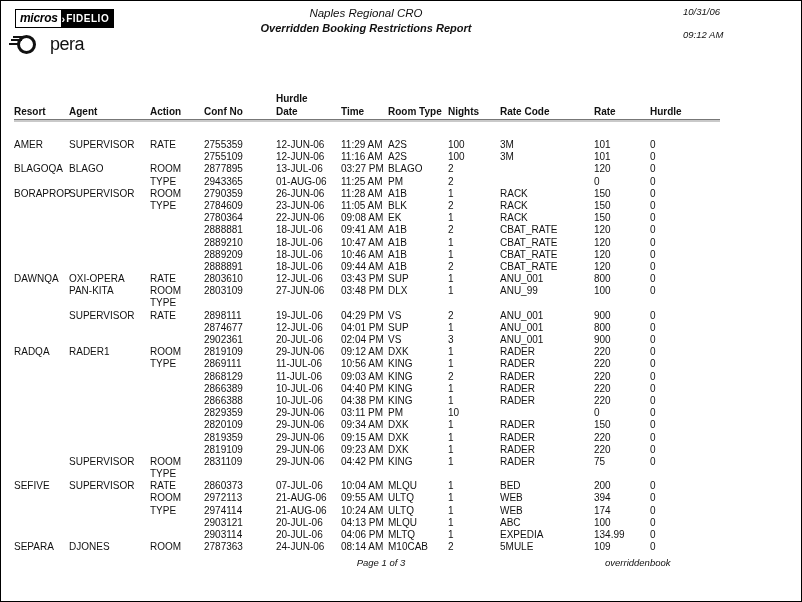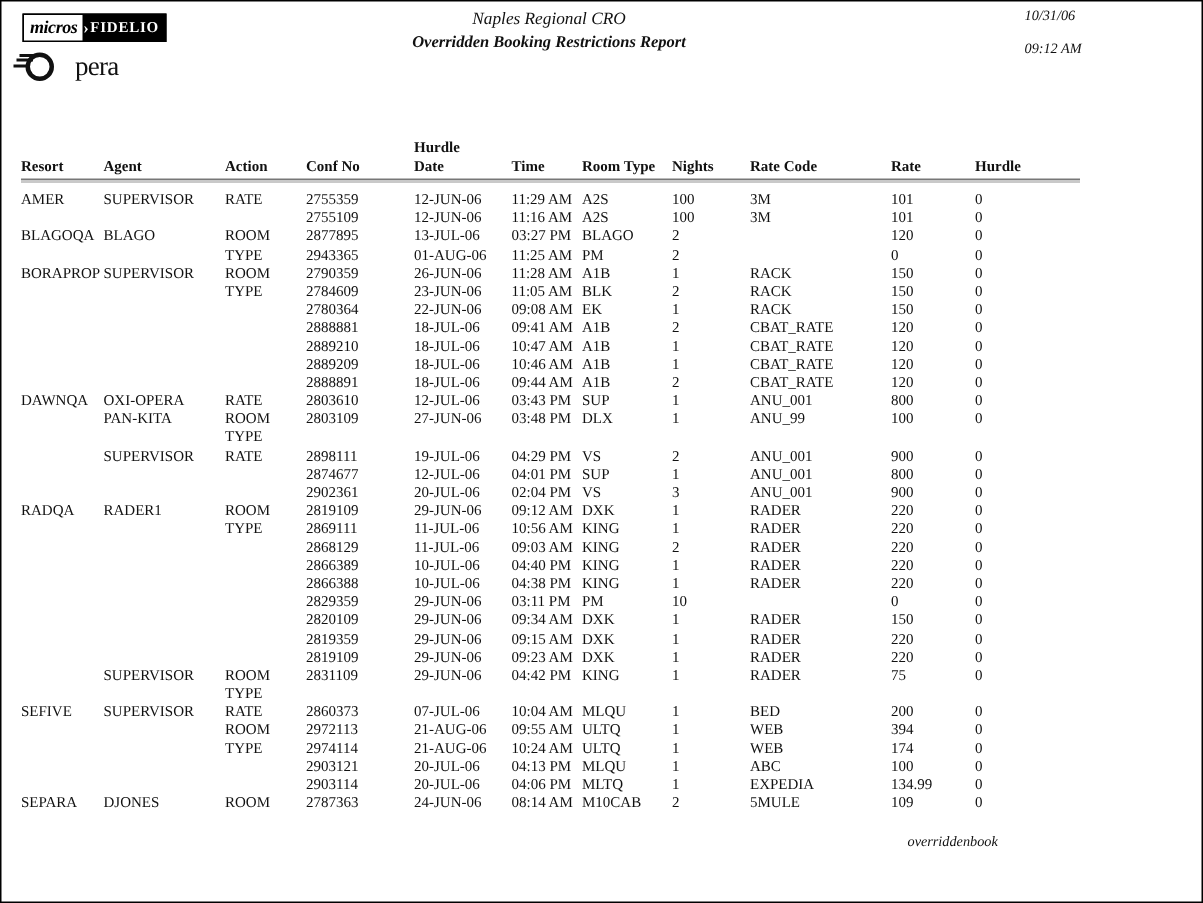--- a/index.html
+++ b/index.html
@@ -1,19 +1,19 @@
 <!DOCTYPE html>
 <html><head>
 <meta charset="utf-8">
 <style>
   html,body { margin:0; padding:0; background:#fff; }
   .page {
     position:relative; width:800px; height:600px; margin:0;
     border:1px solid #000; background:#fff; overflow:hidden;
-    font-family:Liberation Serif, serif; color:#111;
+    font-family:Liberation Sans, sans-serif; color:#111;
   }
   
   .mf-logo {
     position:absolute; left:14px; top:8px; display:inline-flex; align-items:center;
     background:#000; border:1px solid #000; height:17px; padding-right:4px;
   }
   .mf-micros {
     background:#fff; color:#000; font-weight:bold; font-style:italic;
     font-size:12px; padding:0 3px 1px 4px; line-height:16px; letter-spacing:-0.3px;
   }
@@ -36,21 +36,21 @@
   .dt-block { position:absolute; right:28px; top:5px; width:90px; font-style:italic; font-size:9.5px; }
   .dt-time { margin-top:12px; }
   
   .grid-cols { display:grid; grid-template-columns:55px 81px 54px 72px 65px 47px 60px 52px 94px 56px 1fr; }
   .table-wrap { position:absolute; left:13px; top:92px; width:706px; }
   .thead { font-weight:bold; font-size:10px; align-items:end; }
   .thead .hcell { line-height:13px; }
   .hstack .hline1 { line-height:12px; }
   .hstack .hline2 { line-height:13px; }
   .header-rule { height:3px; margin-top:1px; background:linear-gradient(#777 0 40%, #c9c9c9 40% 100%); }
-  .tbody { margin-top:6px; }
+  .tbody { margin-top:17px; }
   .trow { display:grid; grid-template-columns:55px 81px 54px 72px 65px 47px 60px 52px 94px 56px 1fr; height:12.2px; }
   .tcell { font-size:10px; line-height:12.2px; white-space:nowrap; overflow:visible; }
   
   .footer-page { position:absolute; left:280px; top:556px; width:200px; text-align:center; font-style:italic; font-size:9.5px; }
   .footer-name { position:absolute; left:604px; top:556px; font-style:italic; font-size:9.5px; }
 </style>
 </head>
 <body>
 
 <div class="page">
@@ -533,15 +533,16 @@
           <div class="tcell">08:14 AM</div>
           <div class="tcell">M10CAB</div>
           <div class="tcell">2</div>
           <div class="tcell">5MULE</div>
           <div class="tcell">109</div>
           <div class="tcell">0</div>
         </div>
       </div>
   </div>
 
+  <div class="footer-page">Page 1 of 3</div>
   <div class="footer-name">overriddenbook</div>
 
 </div>
 
 </body></html>

